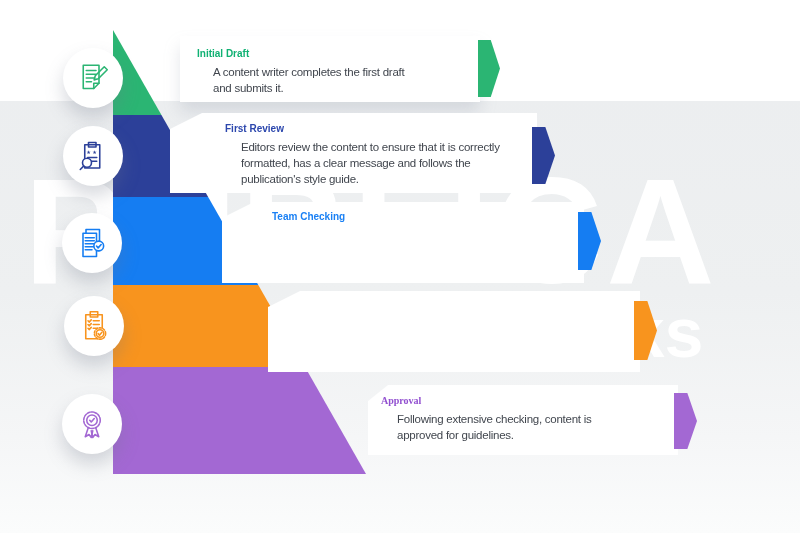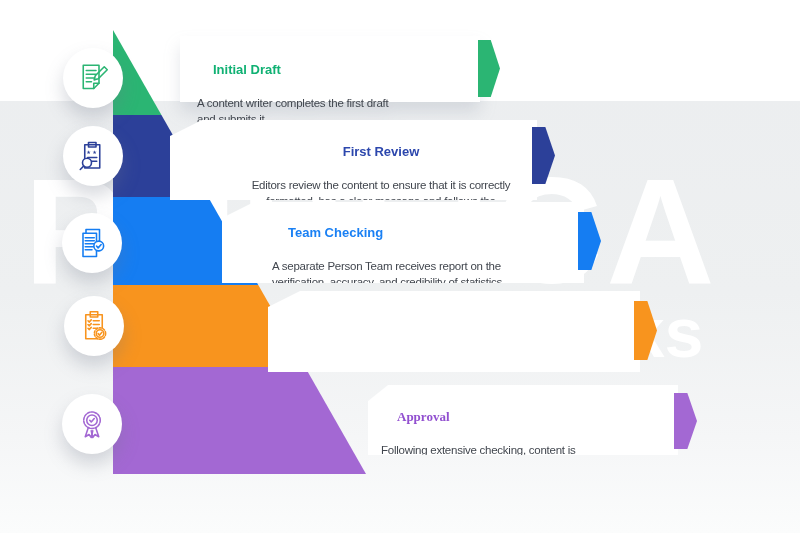--- a/index.html
+++ b/index.html
@@ -31,26 +31,26 @@
             stroke-linecap:round;stroke-linejoin:round;}
   .c1{left:63px;top:48px;color:var(--c1);}
   .c2{left:63px;top:126px;color:var(--c2);}
   .c3{left:62px;top:213px;color:var(--c3);}
   .c4{left:64px;top:296px;color:var(--c4);}
   .c5{left:62px;top:394px;color:var(--c5);}
   
   .card{position:absolute;background:#ffffff;z-index:4;
         filter:drop-shadow(0 12px 9px rgba(120,130,148,.28));}
   .card.cut{clip-path:polygon(32px 0,100% 0,100% 100%,0 100%,0 16px);}
-  .card h3{margin:16px;font-size:13px;font-weight:700;line-height:18px;letter-spacing:0;}
-  .card p{margin:1px 0 0 0;font-size:11.5px;line-height:16px;color:#41464e;
+  .card h3{margin:0;font-size:10px;font-weight:700;line-height:18px;letter-spacing:0;}
+  .card p{margin:1px 0 0 16px;font-size:11.5px;line-height:16px;color:#41464e;
           letter-spacing:-.25px;white-space:pre-line;}
   .card1{left:180px;top:36px;width:300px;height:66px;padding:9px 0 0 17px;box-sizing:border-box;
          filter:drop-shadow(0 10px 8px rgba(120,130,148,.20));}
-  .card2{left:170px;top:120px;width:367px;height:80px;padding:7px 0 0 55px;box-sizing:border-box;text-align:center;}
+  .card2{left:170px;top:113px;width:367px;height:80px;padding:7px 0 0 55px;box-sizing:border-box;}
   .card3{left:222px;top:202px;width:362px;height:81px;padding:6px 0 0 50px;box-sizing:border-box;}
   .card4{left:268px;top:291px;width:372px;height:81px;padding:5px 0 0 52px;box-sizing:border-box;}
   .card5{left:368px;top:385px;width:310px;height:70px;padding:7px 0 0 13px;box-sizing:border-box;
          clip-path:polygon(20px 0,100% 0,100% 100%,0 100%,0 16px);}
   .t1{color:var(--t1);} .t2{color:var(--t2);} .t3{color:var(--t3);} .t4{color:var(--t4);} .t5{color:var(--t5);font-family:Liberation Serif, serif;}
   
   .arrow{position:absolute;z-index:5;clip-path:polygon(0 0,58% 0,100% 50%,58% 100%,0 100%);
          filter:drop-shadow(0 6px 6px rgba(120,130,148,.35));}
   .a1{left:478px;top:40px;width:22px;height:57px;background:var(--c1);}
   .a2{left:532px;top:127px;width:23px;height:57px;background:var(--c2);}
@@ -137,23 +137,20 @@
 and submits it.</p>
   </div>
   <div class="card card2 cut">
     <h3 class="t2">First Review</h3>
     <p>Editors review the content to ensure that it is correctly
 formatted, has a clear message and follows the
 publication's style guide.</p>
   </div>
   <div class="card card3 cut">
     <h3 class="t3">Team Checking</h3>
-    <p>A separate Person Team receives report on the
-verification, accuracy, and credibility of statistics,
-claims, or sources included in the article.</p>
   </div>
   <div class="card card4 cut">
   </div>
   <div class="card card5">
     <h3 class="t5">Approval</h3>
     <p>Following extensive checking, content is
 approved for guidelines.</p>
   </div>
 
   <div class="arrow a1"></div>

